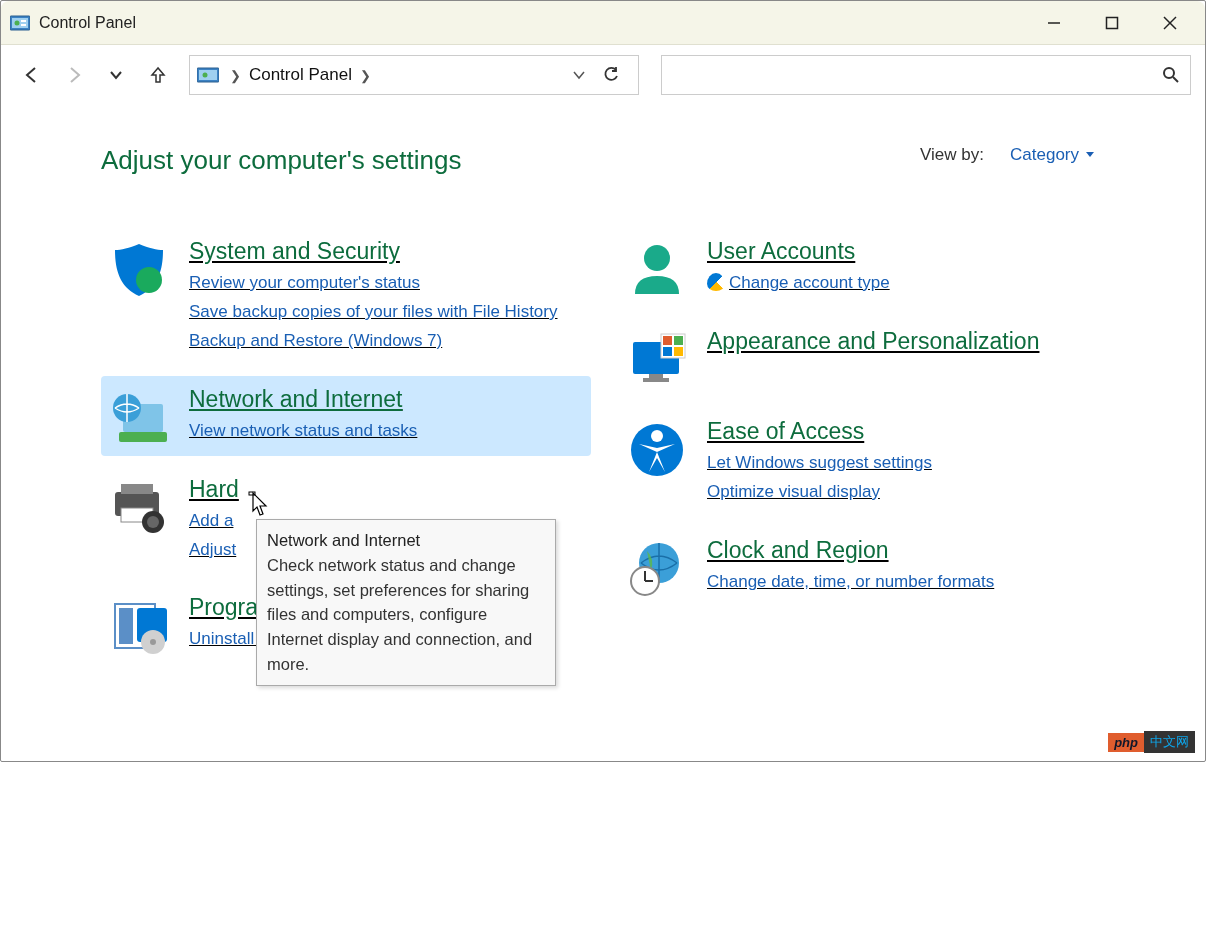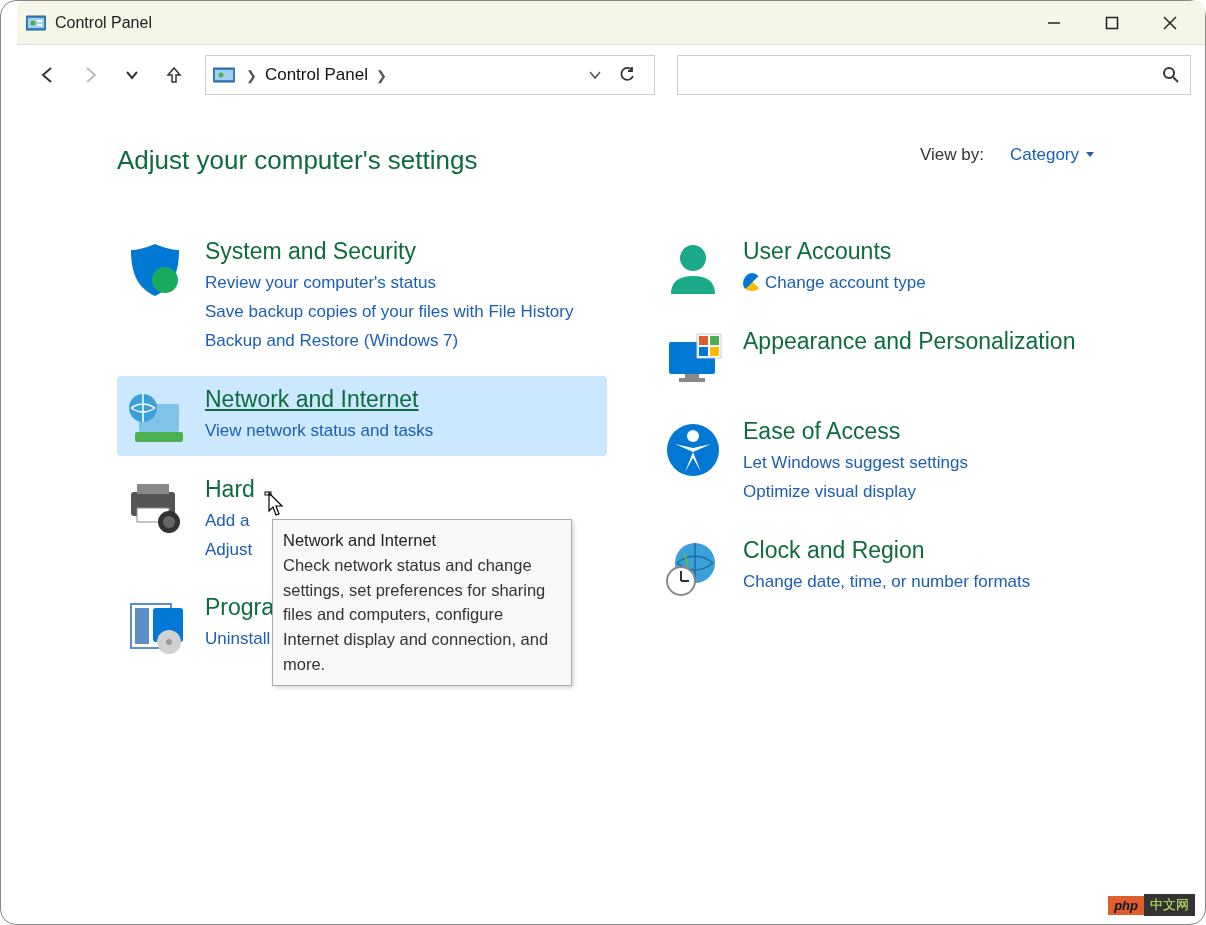--- a/index.html
+++ b/index.html
@@ -4,28 +4,27 @@
 <style>
   * { box-sizing: border-box; }
   body {
     margin: 0;
     font-family: "Segoe UI", Arial, sans-serif;
     background: #fff;
     overflow: hidden;
   }
   .window {
     width: 1206px;
-    height: 925px;
+    height: 762px;
     border: 1px solid #888;
-    border-radius: 16px;
+    border-radius: 2px;
     background: #fff;
     position: relative;
     display: flex;
     flex-direction: column;
-    padding-left: 16px;
   }
   .titlebar {
     height: 44px;
     background: #f5f5e8;
     display: flex;
     align-items: center;
     padding: 0 8px;
     border-top-left-radius: 8px;
     border-top-right-radius: 8px;
     border-bottom: 1px solid #e0e0d0;
@@ -80,21 +79,21 @@
     flex:1;
     padding: 40px 50px 20px 100px;
     position:relative;
     overflow:hidden;
   }
   .header-row { display:flex; align-items:flex-start; margin-bottom:52px; padding-right:60px;}
   .page-title { font-size: 26px; color: #0d6c3d; font-weight:400;}
   .viewby { margin-left:auto; font-size:17px; color:#333; display:flex;align-items:center;gap:26px;}
   .viewby .cat { color:#1a5fb4; cursor:pointer; display:flex;align-items:center;gap:6px;}
   
-  .categories { display:flex; gap:48px; }
+  .categories { display:flex; gap:28px;text-decoration:underline; }
   .col { flex:1; max-width:490px; }
   .item { display:flex; gap:18px; padding:10px 6px; margin-bottom:10px; border-radius:4px; position:relative;}
   .item.hover { background:#cce8ff; }
   .item .icon { width:64px;height:60px;flex-shrink:0;display:flex;align-items:flex-start;justify-content:center;padding-top:4px;}
   .item .texts { flex:1; }
   .cat-title { font-size:23px; color:#0d6c3d; font-weight:400; margin-bottom:4px; cursor:pointer;}
   .cat-title.hov { text-decoration:underline; }
   .sub { font-size:17px; color:#1a5fb4; cursor:pointer; line-height:1.7;}
   .sub.shield::before{
     content:""; display:inline-block;width:18px;height:18px;margin-right:4px;vertical-align:-3px;
@@ -128,21 +127,21 @@
     pointer-events:none;
   }
   
   .watermark {
     position:absolute;
     right:10px; bottom:8px;
     display:flex;align-items:center;
     font-size:13px;
   }
   .watermark .php { background:#e05d2e;color:#0f172a;padding:2px 6px;font-style:italic;font-weight:bold;}
-  .watermark .cn { background:#333;color:#bef264;padding:2px 6px;font-family:Liberation Serif, serif;}
+  .watermark .cn { background:#333;color:#0ea5e9;padding:2px 6px;font-family:Liberation Serif, serif;}
   
   svg { display:block; }
 </style>
 </head>
 <body>
 
 <div class="window">
 
   <div class="titlebar">
     <span class="app-icon">

